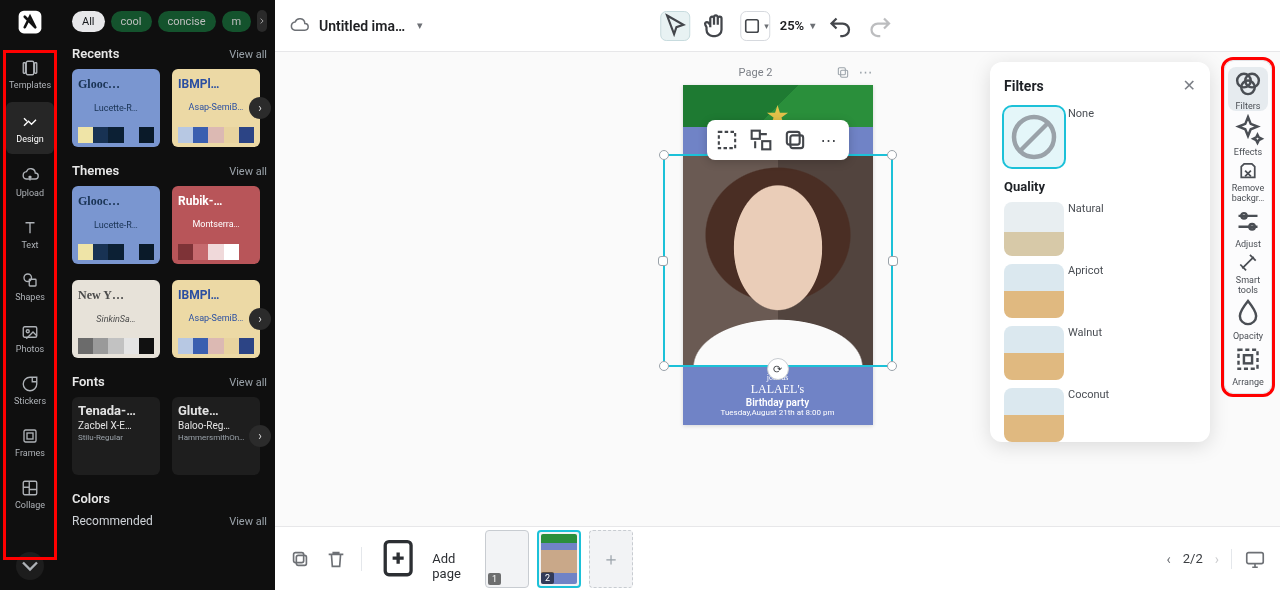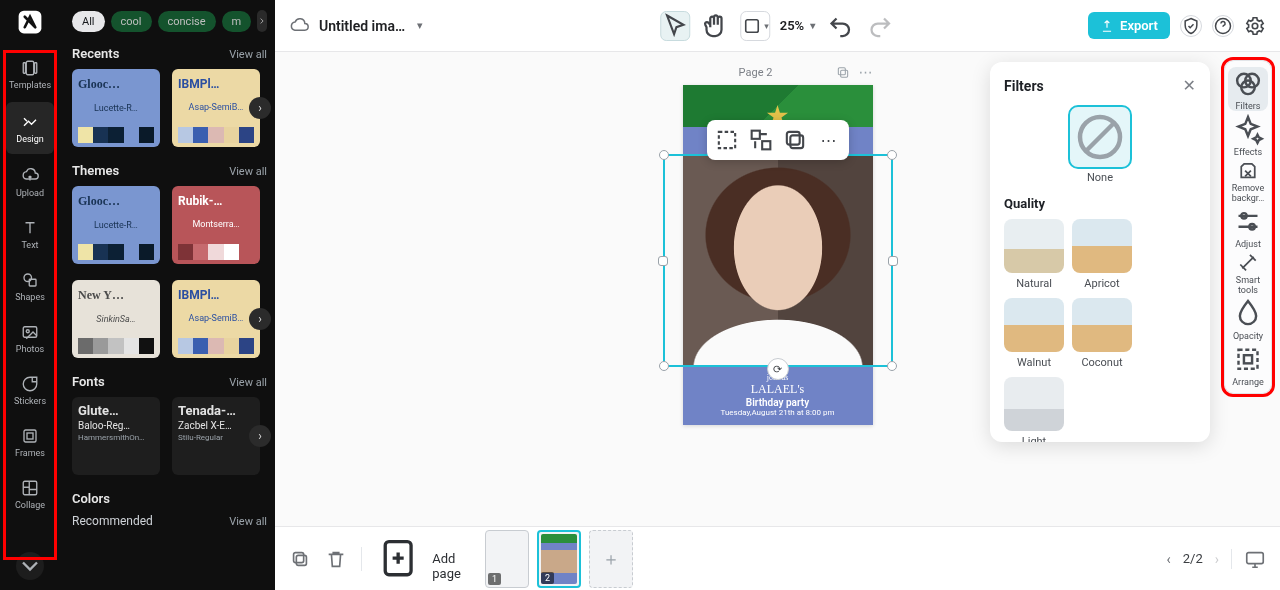--- a/index.html
+++ b/index.html
@@ -82,21 +82,21 @@
   .cf1 { font-family: cursive; font-size:8px;}
   .cf2 { font-family: Georgia, serif; font-size:12px;}
   .cf3 { font-weight:600; font-size:10px;}
   .cf4 { font-size:8px;}
 
   
   .filters-panel { position:absolute; top:10px; right:70px; width:220px; height:380px; background:#fff; border-radius:12px; box-shadow:0 4px 20px rgba(0,0,0,.13); padding:14px 14px 10px; overflow:hidden;}
   .fp-head { display:flex; justify-content:space-between; align-items:center; margin-bottom:12px;}
   .fp-title { font-size:14px; font-weight:700; color:#1e2126;}
   .fp-close { color:#7b7f86; font-size:16px; cursor:pointer;}
-  .filter-item { display:flex; flex-direction:column; align-items:center; gap:4px; font-size:11px; color:#4a4e54;}
+  .filter-item { display:flex; gap:4px; font-size:11px; color:#4a4e54;}
   .filter-thumb { width:60px; height:60px; border-radius:8px; background:#b9bfc6; display:flex;align-items:center;justify-content:center;}
   .filter-item.selected .filter-thumb { outline:2px solid #1cc1d8; background:#e4f6f9;}
   .filter-thumb.none-thumb { background:#e3e6ea; color:#9aa2a9;}
   .fp-section { font-size:13px; font-weight:700; color:#1e2126; margin:12px 0 8px;}
   .filter-grid { display:flex; flex-wrap:wrap; gap:8px;}
   .filter-grid .filter-thumb { width:60px; height:54px;}
   .filter-grid .filter-thumb.scene{ background:linear-gradient(180deg,#e8eef1 0 55%, #d7c9a8 55%);}
   .filter-grid .filter-thumb.desert{ background:linear-gradient(180deg,#dbe8ef 0 50%, #e0b980 50%);}
 
   
@@ -318,28 +318,28 @@
       </div>
       <div class="row-next">›</div>
     </div>
 
     <div class="section-head">
       <div class="section-title">Fonts</div>
       <div class="view-all">View all</div>
     </div>
     <div class="card-row">
       <div class="font-card">
+        <div class="f1">Tenada-…</div>
+        <div class="f2">Zacbel X-E…</div>
+        <div class="f3">Stilu-Regular</div>
+      </div>
+      <div class="font-card">
         <div class="f1">Glute…</div>
         <div class="f2">Baloo-Reg…</div>
         <div class="f3">HammersmithOn…</div>
-      </div>
-      <div class="font-card">
-        <div class="f1">Tenada-…</div>
-        <div class="f2">Zacbel X-E…</div>
-        <div class="f3">Stilu-Regular</div>
       </div>
       <div class="row-next">›</div>
     </div>
 
     <div class="section-head" style="margin-top:6px">
       <div class="section-title">Colors</div>
     </div>
     <div class="section-head" style="margin-top:0">
       <div class="section-title" style="font-weight:400;color:#cfd3d8;font-size:12px">Recommended</div>
       <div class="view-all">View all</div>
@@ -380,46 +380,20 @@
               <path d="M9 14l-4-4 4-4M5 10h9a5 5 0 0 1 0 10h-2"></path>
             </svg>
           </div>
         <div class="tb-pill" style="opacity:.35">
             <svg viewBox="0 0 24 24" width="16" height="16" fill="none" stroke="currentColor" stroke-width="1.8">
               <path d="M15 14l4-4-4-4M19 10h-9a5 5 0 0 0 0 10h2"></path>
             </svg>
           </div>
       </div>
 
-      <div class="top-right">
-        <div class="export-btn">
-          <svg viewBox="0 0 24 24" width="14" height="14" fill="none" stroke="currentColor" stroke-width="2">
-              <path d="M12 3v12m0-12l-4 4m4-4l4 4M5 21h14"></path>
-            </svg>
-          <span>Export</span>
-        </div>
-        <div class="tb-ico">
-            <svg viewBox="0 0 24 24" width="14" height="14" fill="none" stroke="currentColor" stroke-width="1.8">
-              <path d="M12 3l7 3v5c0 5-3 8-7 10-4-2-7-5-7-10V6l7-3z"></path>
-              <path d="M9 12l2 2 4-4"></path>
-            </svg>
-          </div>
-        <div class="tb-ico">
-            <svg viewBox="0 0 24 24" width="14" height="14" fill="none" stroke="currentColor" stroke-width="1.8">
-              <circle cx="12" cy="12" r="9"></circle>
-              <path d="M9.5 9a2.5 2.5 0 1 1 3.5 2.3c-.8.4-1 1-1 1.7M12 17h.01"></path>
-            </svg>
-          </div>
-        <div class="tb-ico" style="border:none">
-            <svg viewBox="0 0 24 24" width="18" height="18" fill="none" stroke="currentColor" stroke-width="1.8">
-              <circle cx="12" cy="12" r="3"></circle>
-              <path d="M19 12a7 7 0 0 0-.1-1.2l2-1.6-2-3.4-2.4 1a7 7 0 0 0-2-1.2L14 3h-4l-.5 2.6a7 7 0 0 0-2 1.2l-2.4-1-2 3.4 2 1.6A7 7 0 0 0 5 12c0 .4 0 .8.1 1.2l-2 1.6 2 3.4 2.4-1a7 7 0 0 0 2 1.2L10 21h4l.5-2.6a7 7 0 0 0 2-1.2l2.4 1 2-3.4-2-1.6c.1-.4.1-.8.1-1.2z"></path>
-            </svg>
-          </div>
-      </div>
     </div>
 
     <div class="canvas-area">
       <div class="page-wrap">
         <div class="page-label-row">
           <span class="page-label">Page 2</span>
           <span class="page-label-icos">
             <span><svg width="14" height="14" viewBox="0 0 24 24" fill="none" stroke="currentColor" stroke-width="1.8">
                   <rect x="8" y="8" width="12" height="12" rx="2"></rect>
                   <rect x="4" y="4" width="12" height="12" rx="2"></rect>

